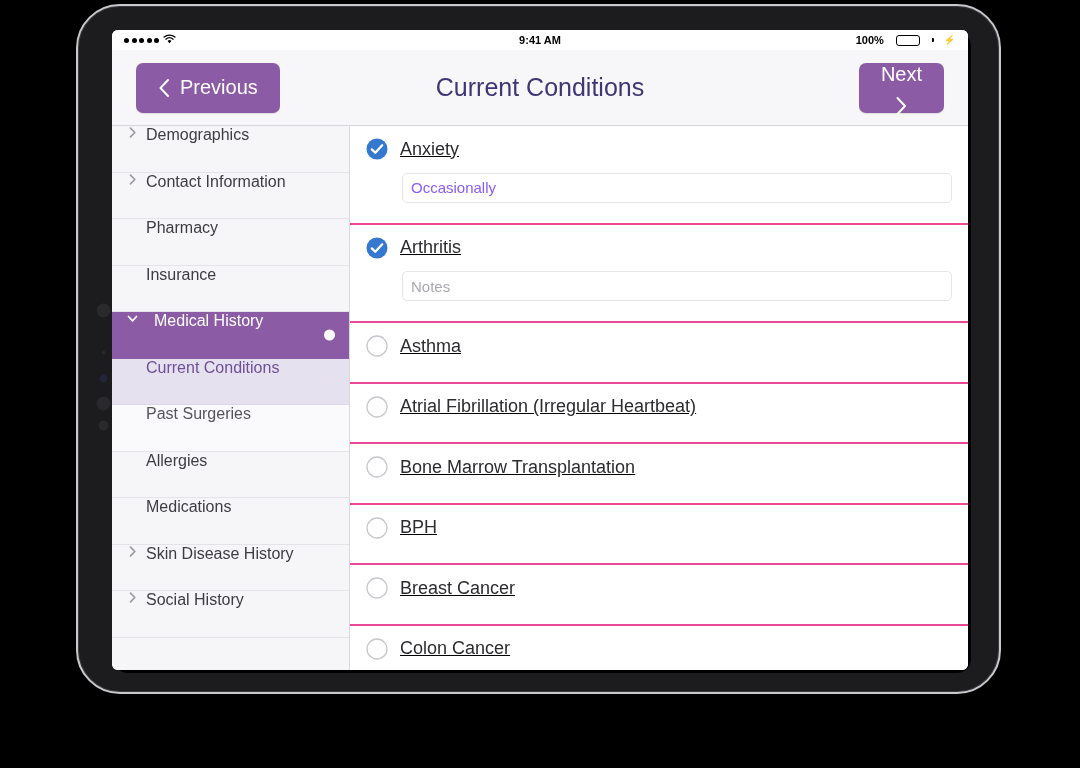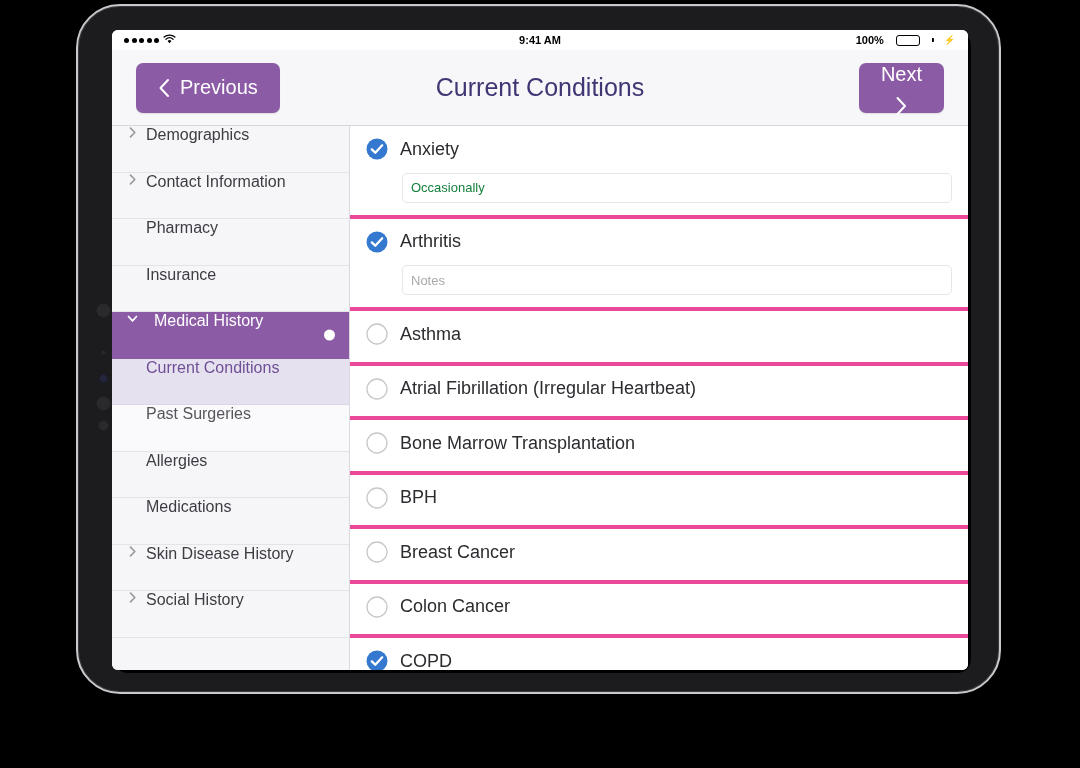--- a/index.html
+++ b/index.html
@@ -162,42 +162,43 @@
     border-bottom-color: #e3e3e8;
   }
 
   
   #content {
     flex: 1;
     background: #ffffff;
     overflow: hidden;
   }
   .cond-row {
-    border-bottom: 4px solid #ec4899;
-    padding: 0 16px 4px 16px;
+    border-bottom: 2px solid #ec4899;
+    padding: 0 16px 12px 16px;
+    text-decoration: underline;
   }
   .cond-main {
     height: 46.5px;
     display: flex;
     align-items: center;
     gap: 12px;
     cursor: pointer;
   }
   .cond-label { font-size: 18px; color: #2c2c30; }
   .cbox { width: 22px; height: 22px; flex: none; display:block; }
   .note-wrap { padding: 0 0 8px 36px; }
   .note-input {
     width: 100%;
     height: 30px;
     border: 1px solid #e6e6ea;
     border-radius: 5px;
     background: #fff;
-    font-size: 13px;
+    font-size: 15px;
     font-family: "Liberation Sans", sans-serif;
-    color: #15803d;
+    color: #8b5cf6;
     padding: 0 8px;
     outline: none;
   }
   .note-input::placeholder { color: #a9a9ae; }
 </style>
 </head>
 <body>
 
 <div id="device-frame">
   <span class="edge-dot" id="btn-top"></span>

